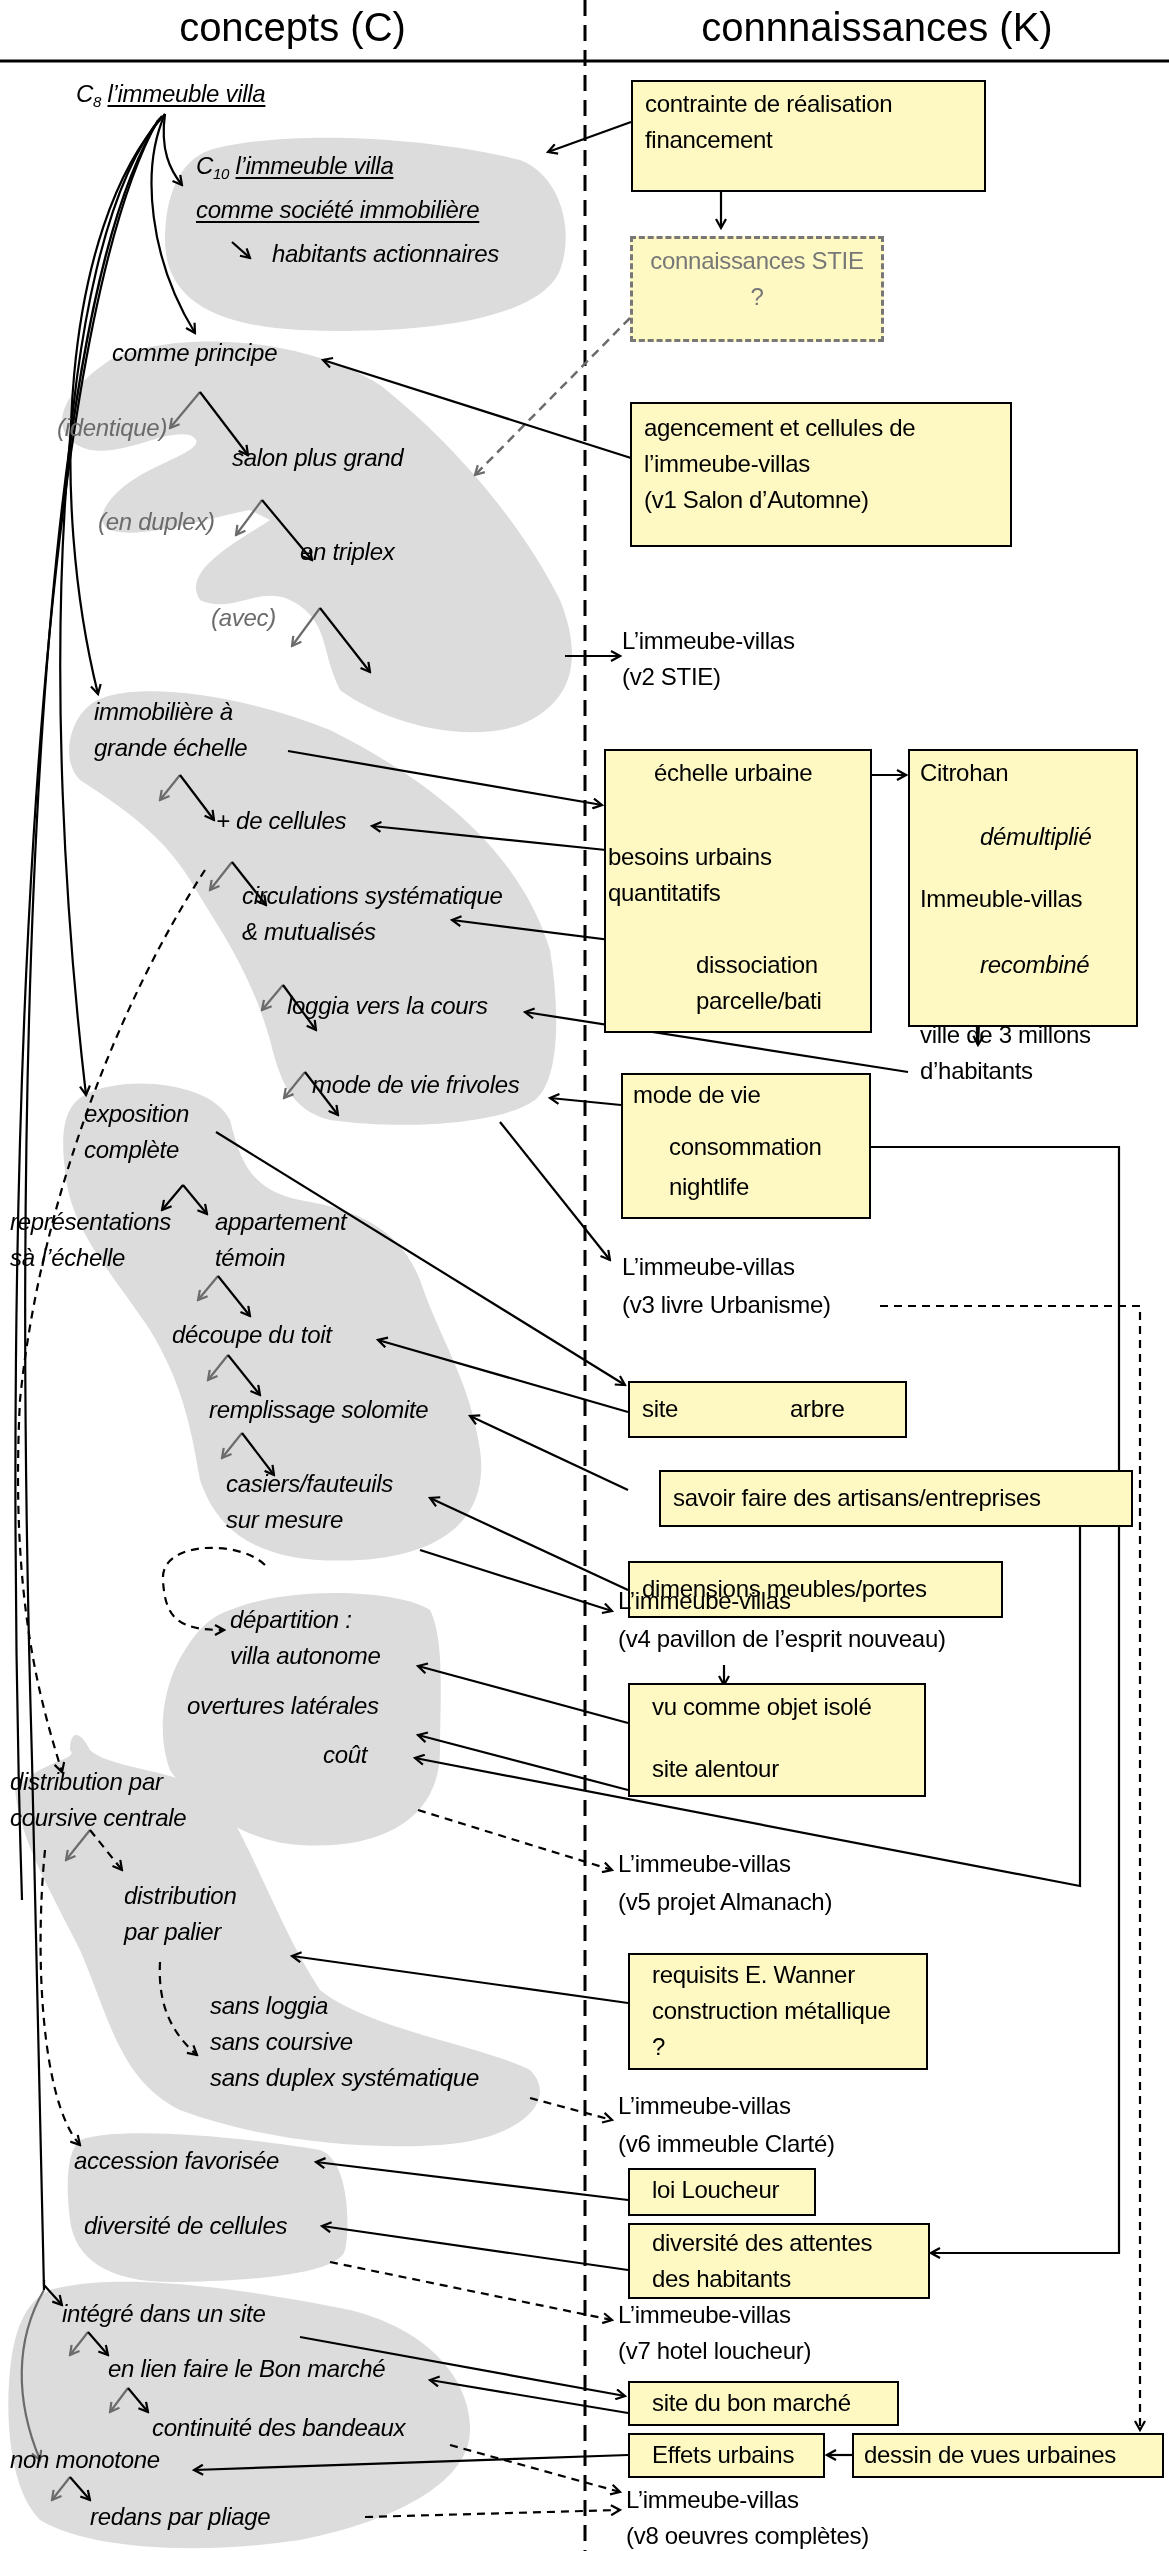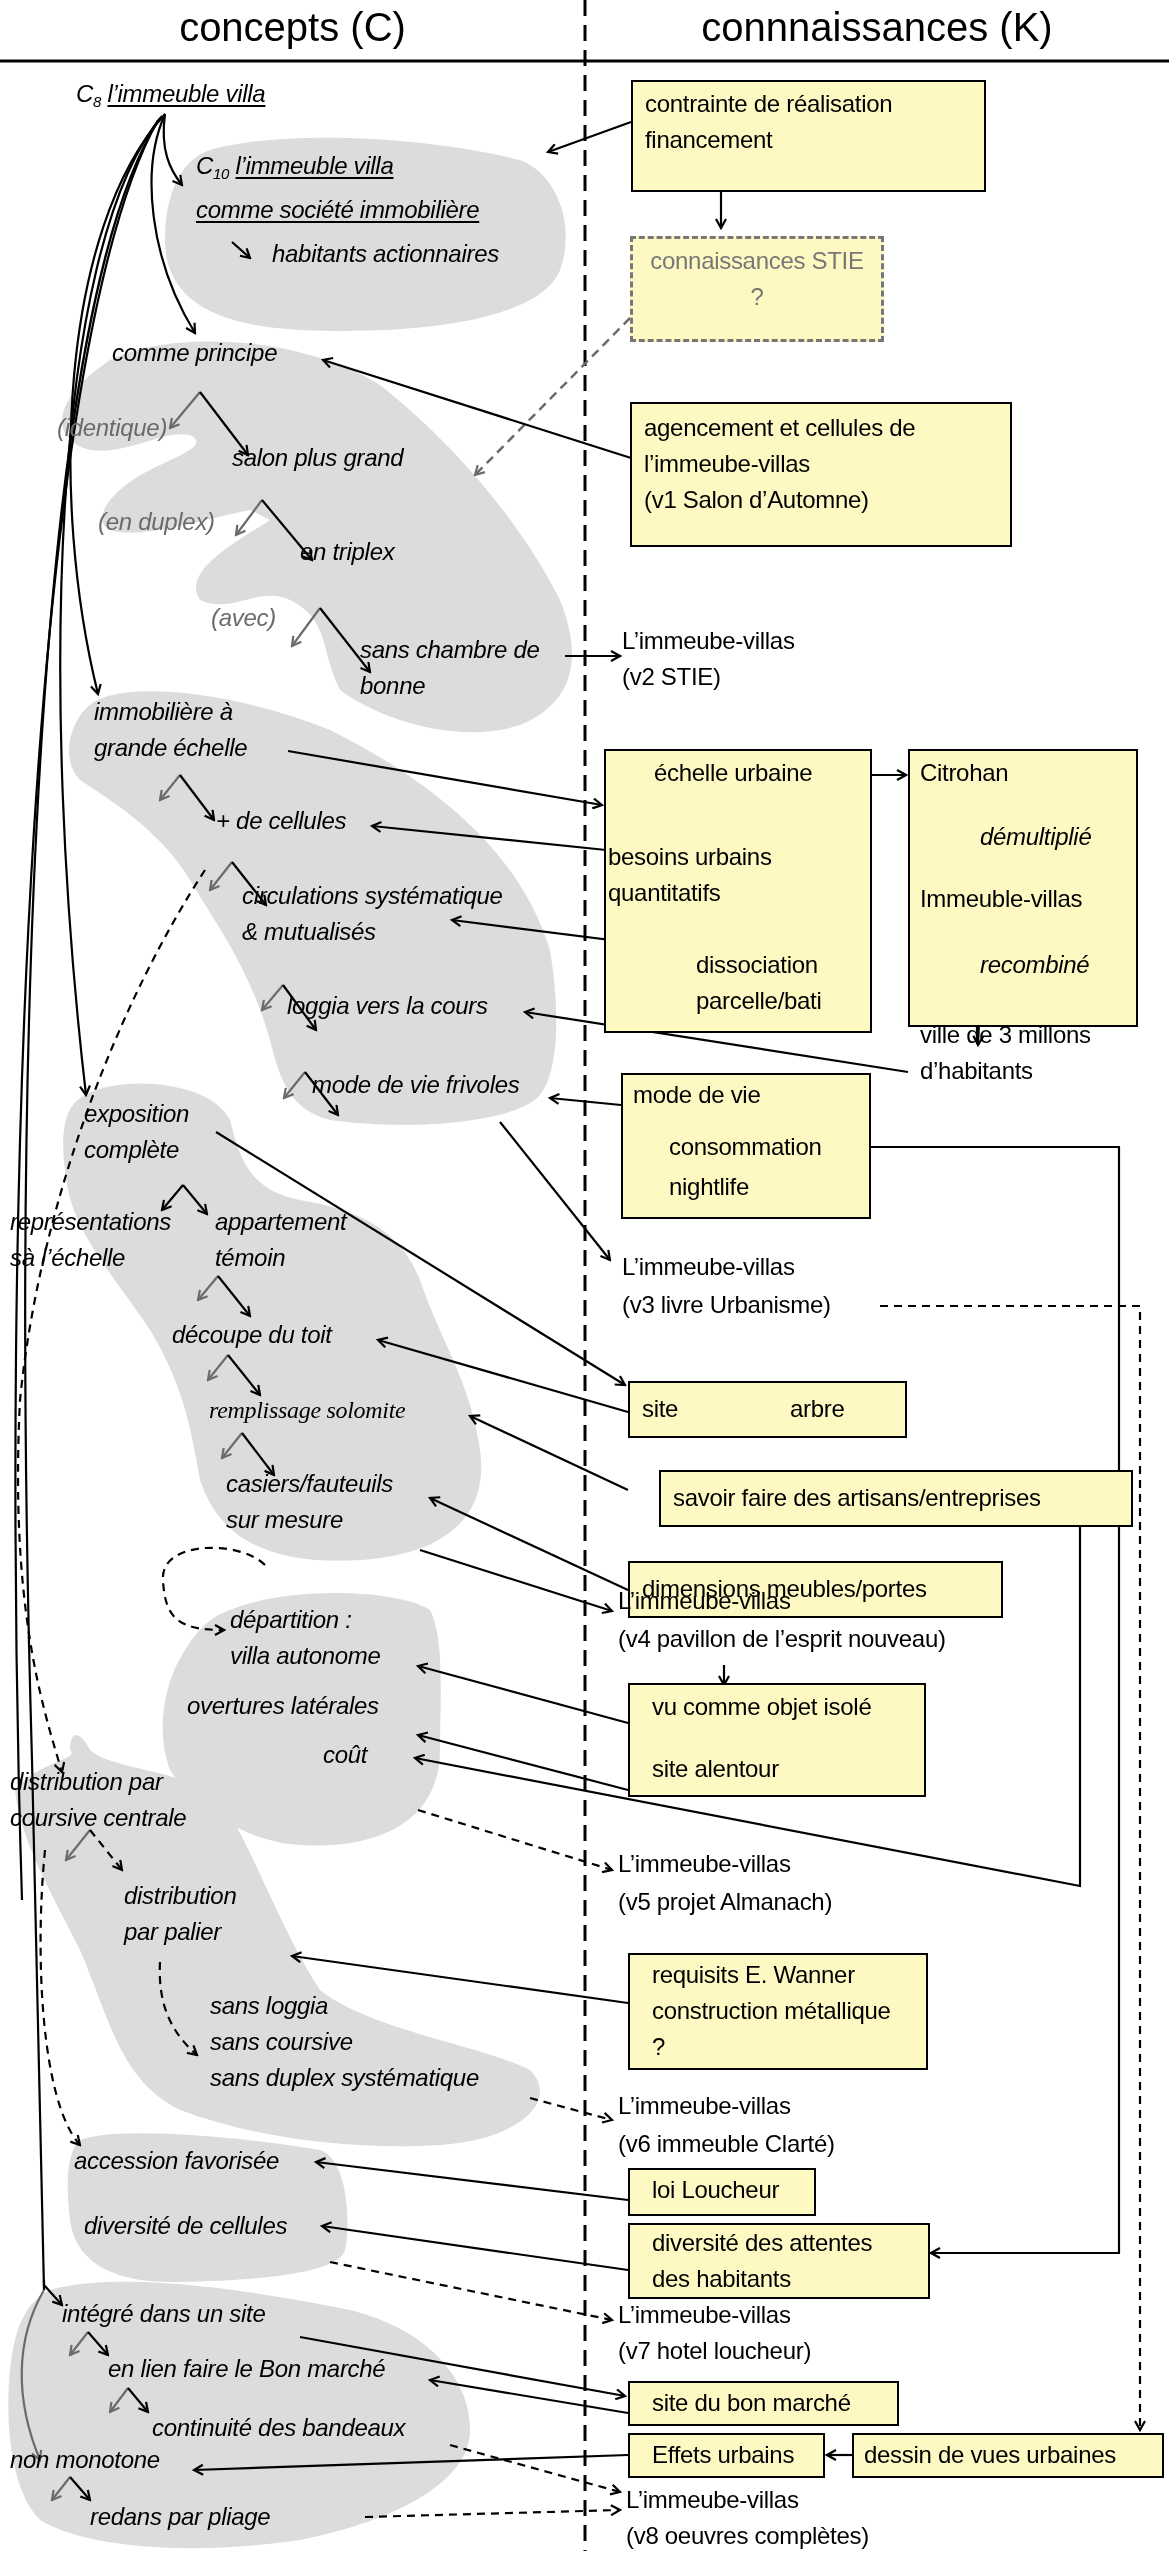--- a/index.html
+++ b/index.html
@@ -151,24 +151,20 @@
   <span class="u">comme société immobilière</span>
 </div>
 <div class="c" style="left:272px;top:236px;">habitants actionnaires</div>
 
 <div class="c" style="left:112px;top:335px;">comme principe</div>
 <div class="c grey" style="left:57px;top:410px;">(identique)</div>
 <div class="c" style="left:232px;top:440px;">salon plus grand</div>
 <div class="c grey" style="left:98px;top:504px;">(en duplex)</div>
 <div class="c" style="left:300px;top:534px;">en triplex</div>
 <div class="c grey" style="left:211px;top:600px;">(avec)</div>
-<div class="c" style="left:360px;top:632px;">
-  <span>sans chambre de</span><br>
-  <span>bonne</span>
-</div>
 
 <div class="c" style="left:94px;top:694px;">
   <span>immobilière à</span><br>
   <span>grande échelle</span>
 </div>
 <div class="c" style="left:216px;top:803px;">+ de cellules</div>
 <div class="c" style="left:242px;top:878px;">
   <span>circulations systématique</span><br>
   <span>&amp; mutualisés</span>
 </div>
@@ -181,21 +177,21 @@
 </div>
 <div class="c" style="left:10px;top:1204px;">
   <span>représentations</span><br>
   <span>sà l’échelle</span>
 </div>
 <div class="c" style="left:215px;top:1204px;">
   <span>appartement</span><br>
   <span>témoin</span>
 </div>
 <div class="c" style="left:172px;top:1317px;">découpe du toit</div>
-<div class="c" style="left:209px;top:1392px;font-family:Liberation Serif, serif;">remplissage solomite</div>
+<div class="c" style="left:209px;top:1392px;">remplissage solomite</div>
 <div class="c" style="left:226px;top:1466px;">
   <span>casiers/fauteuils</span><br>
   <span>sur mesure</span>
 </div>
 
 <div class="c" style="left:230px;top:1602px;">
   <span>départition :</span><br>
   <span>villa autonome</span>
 </div>
 <div class="c" style="left:187px;top:1688px;">overtures latérales</div>

